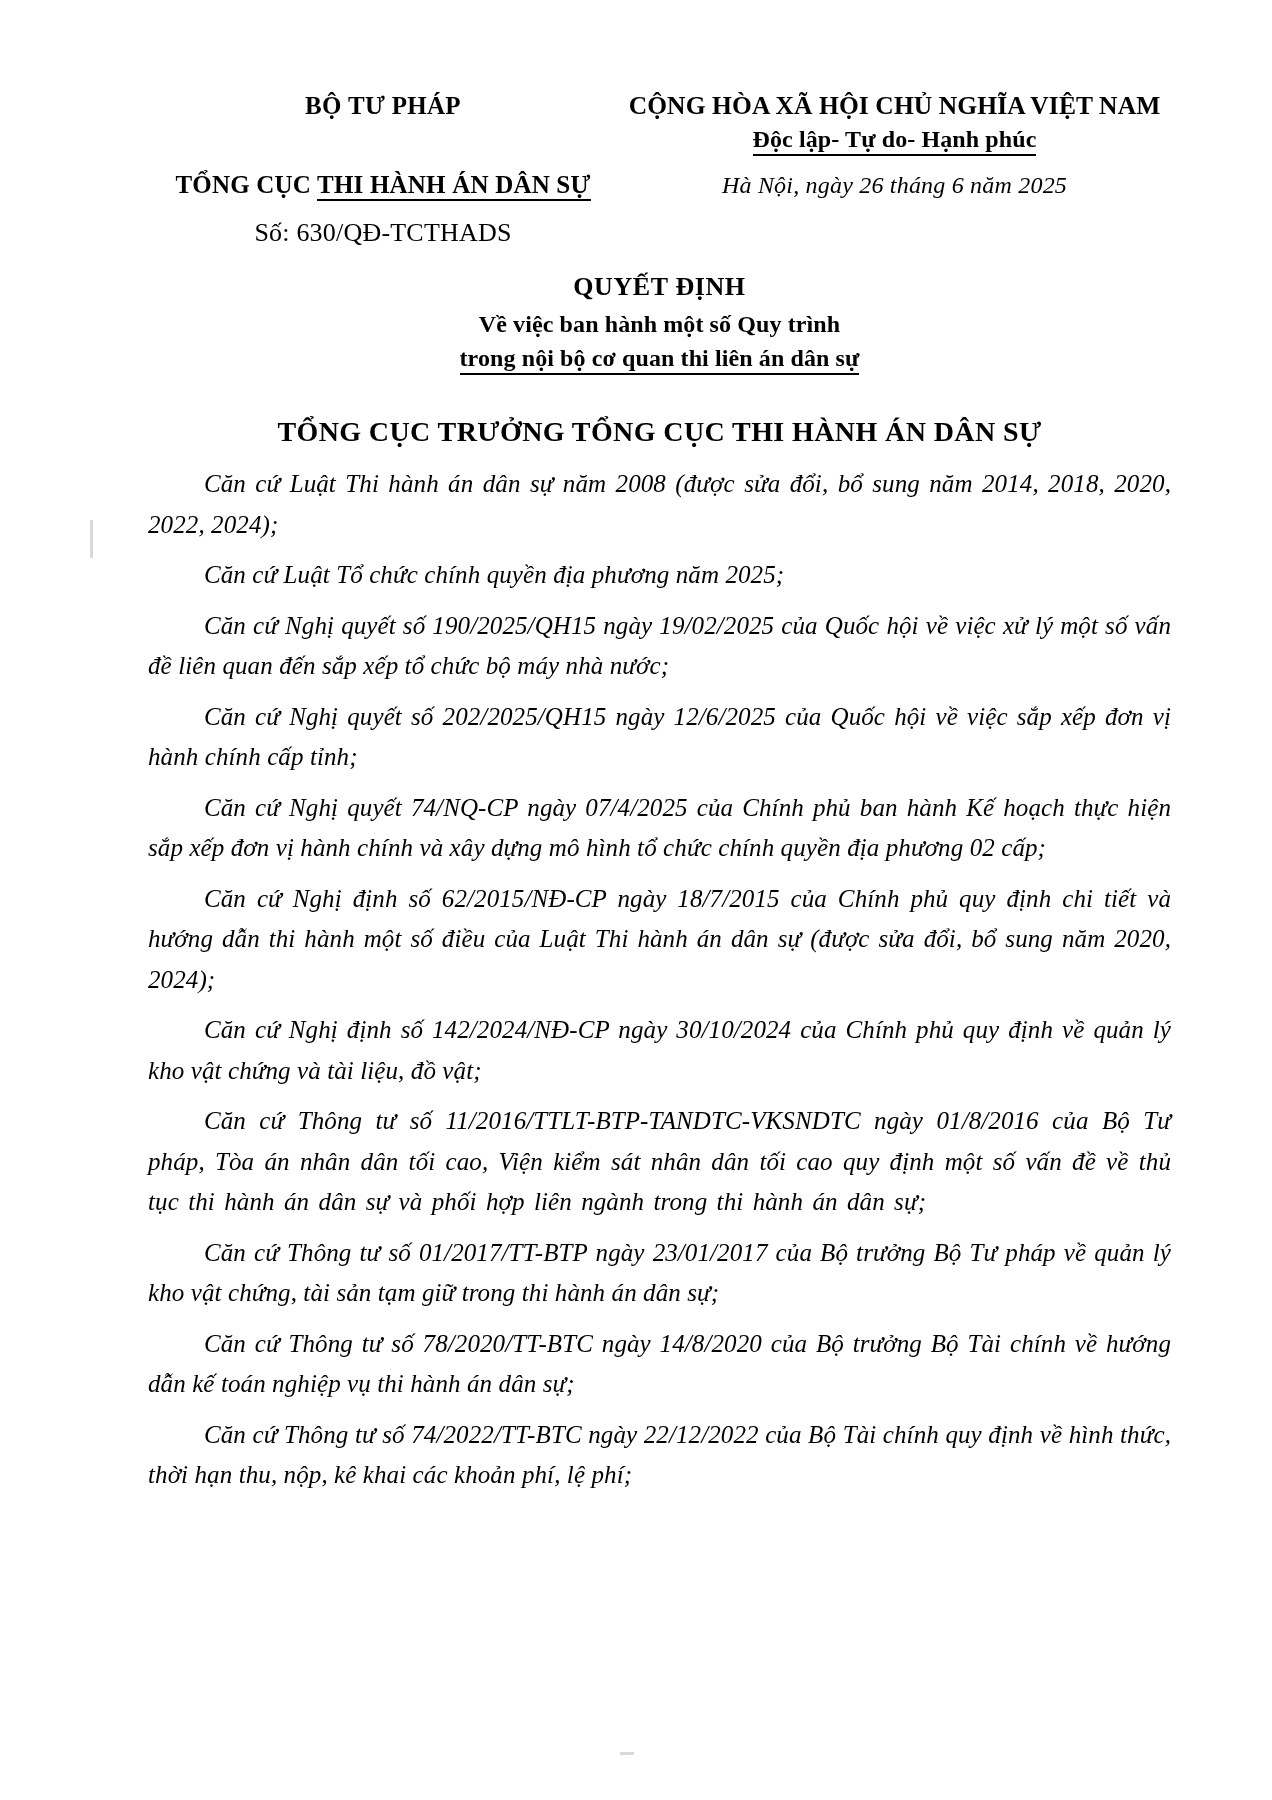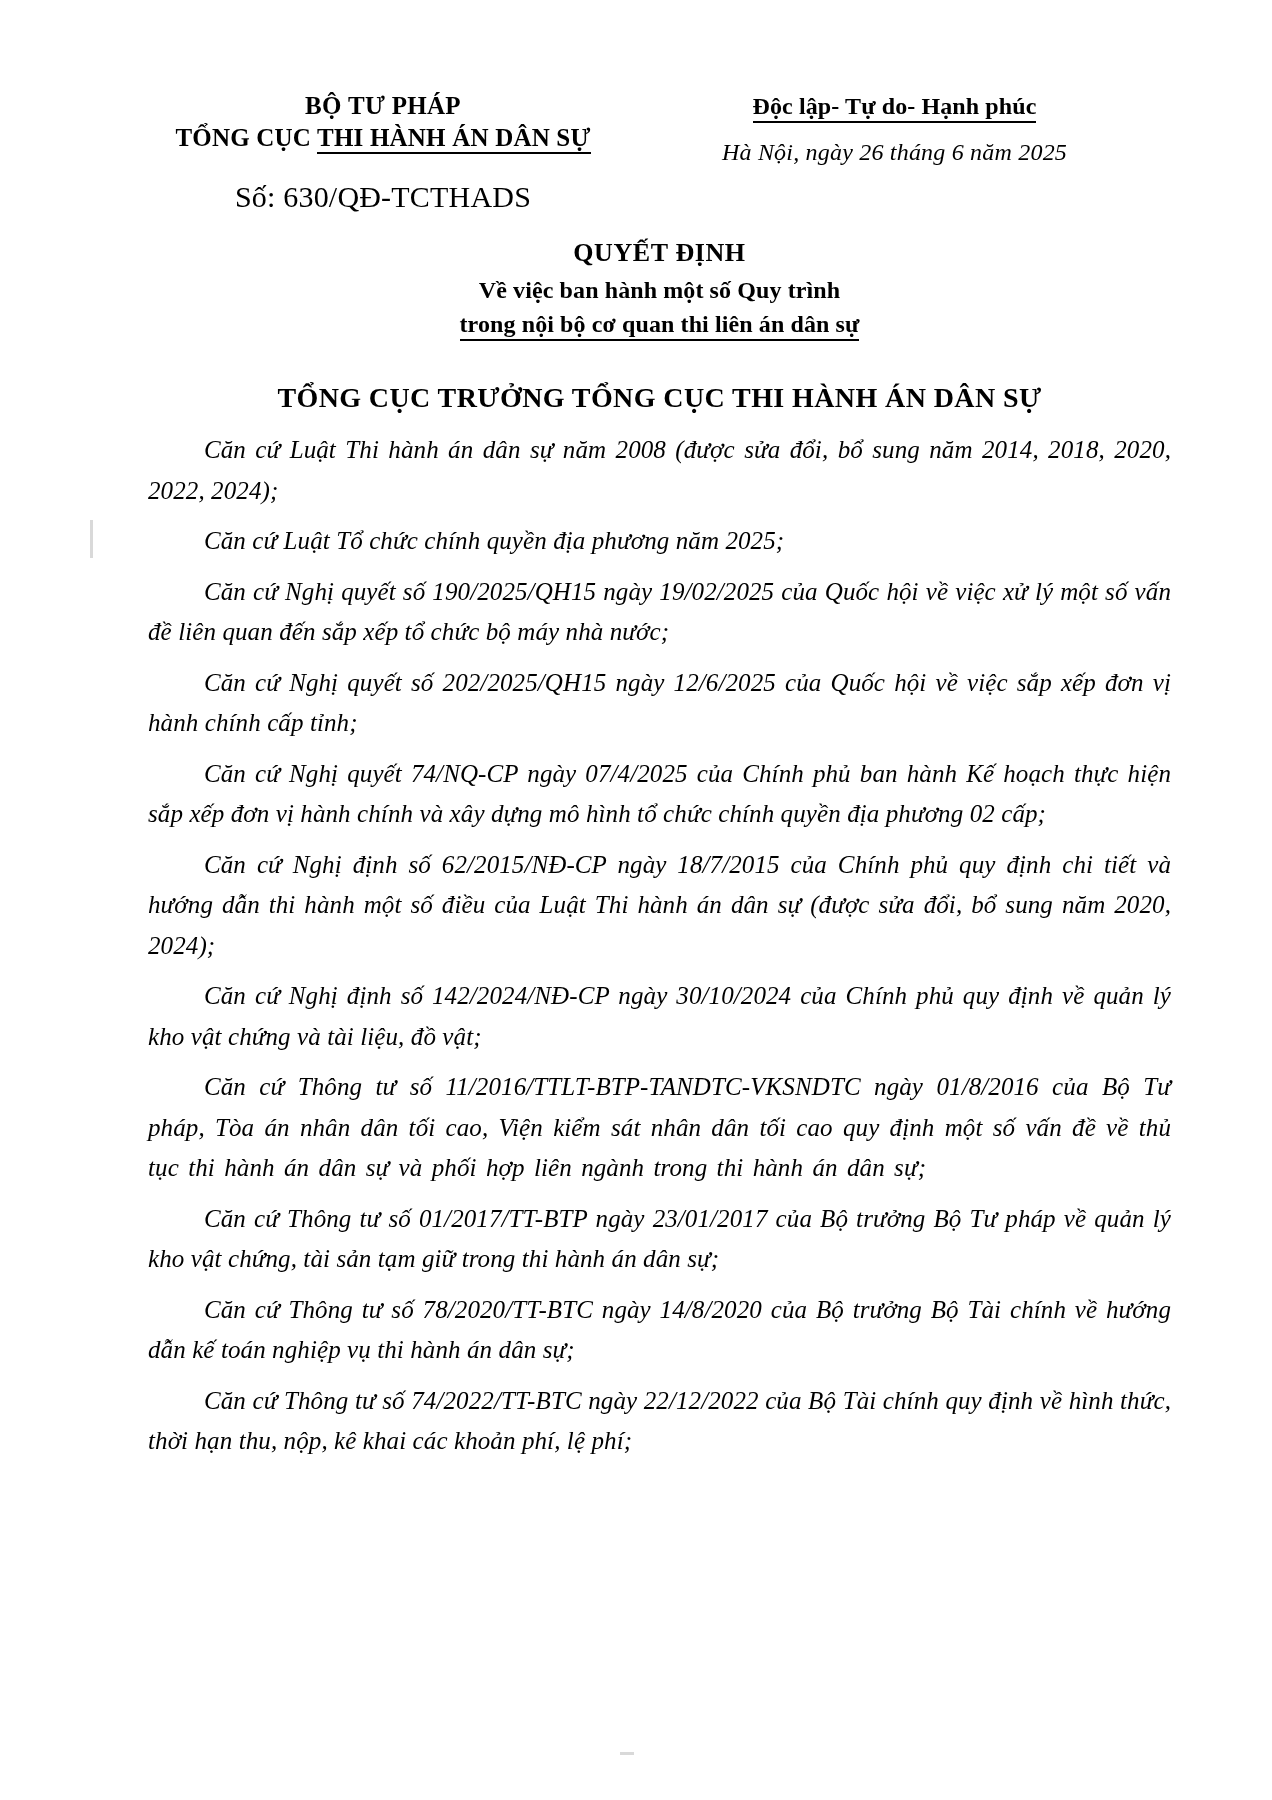--- a/index.html
+++ b/index.html
@@ -47,28 +47,29 @@
     font-weight: bold;
     letter-spacing: 0.3px;
     line-height: 1.28;
   }
   .org-line2 {
     font-size: 25px;
     font-weight: bold;
     letter-spacing: 0.2px;
     line-height: 1.28;
     white-space: nowrap;
+    margin-top: 47px;
   }
   .org-line2 .underline-part {
     border-bottom: 2px solid #000;
     padding-bottom: 1px;
   }
   .doc-number {
-    font-size: 30px;
-    margin-top: 26px;
+    font-size: 26px;
+    margin-top: 17px;
     letter-spacing: 0.2px;
   }
   .nation-line1 {
     font-size: 25.5px;
     font-weight: bold;
     letter-spacing: 0.1px;
     line-height: 1.28;
     white-space: nowrap;
   }
   .nation-line2 {
@@ -152,20 +153,21 @@
   <div class="scan-mark" style="left:90px; top:520px; width:3px; height:38px;"></div>
   <div class="scan-mark" style="left:620px; top:1752px; width:14px; height:3px;"></div>
 
   <div class="header">
     <div class="header-left">
       <div class="org-line1">BỘ TƯ PHÁP</div>
       <div class="org-line2"><span>TỔNG CỤC </span><span class="underline-part">THI HÀNH ÁN DÂN SỰ</span></div>
       <div class="doc-number">Số: 630/QĐ-TCTHADS</div>
     </div>
     <div class="header-right">
+      <div class="nation-line1">CỘNG HÒA XÃ HỘI CHỦ NGHĨA VIỆT NAM</div>
       <div class="nation-line2"><span class="underline-part">Độc lập- Tự do- Hạnh phúc</span></div>
       <div class="place-date">Hà Nội, ngày 26 tháng 6 năm 2025</div>
     </div>
   </div>
 
   <div class="title-block">
     <div class="decision-title">QUYẾT ĐỊNH</div>
     <div class="decision-sub1">Về việc ban hành một số Quy trình</div>
     <div class="decision-sub2"><span class="underline-part">trong nội bộ cơ quan thi liên án dân sự</span></div>
   </div>

